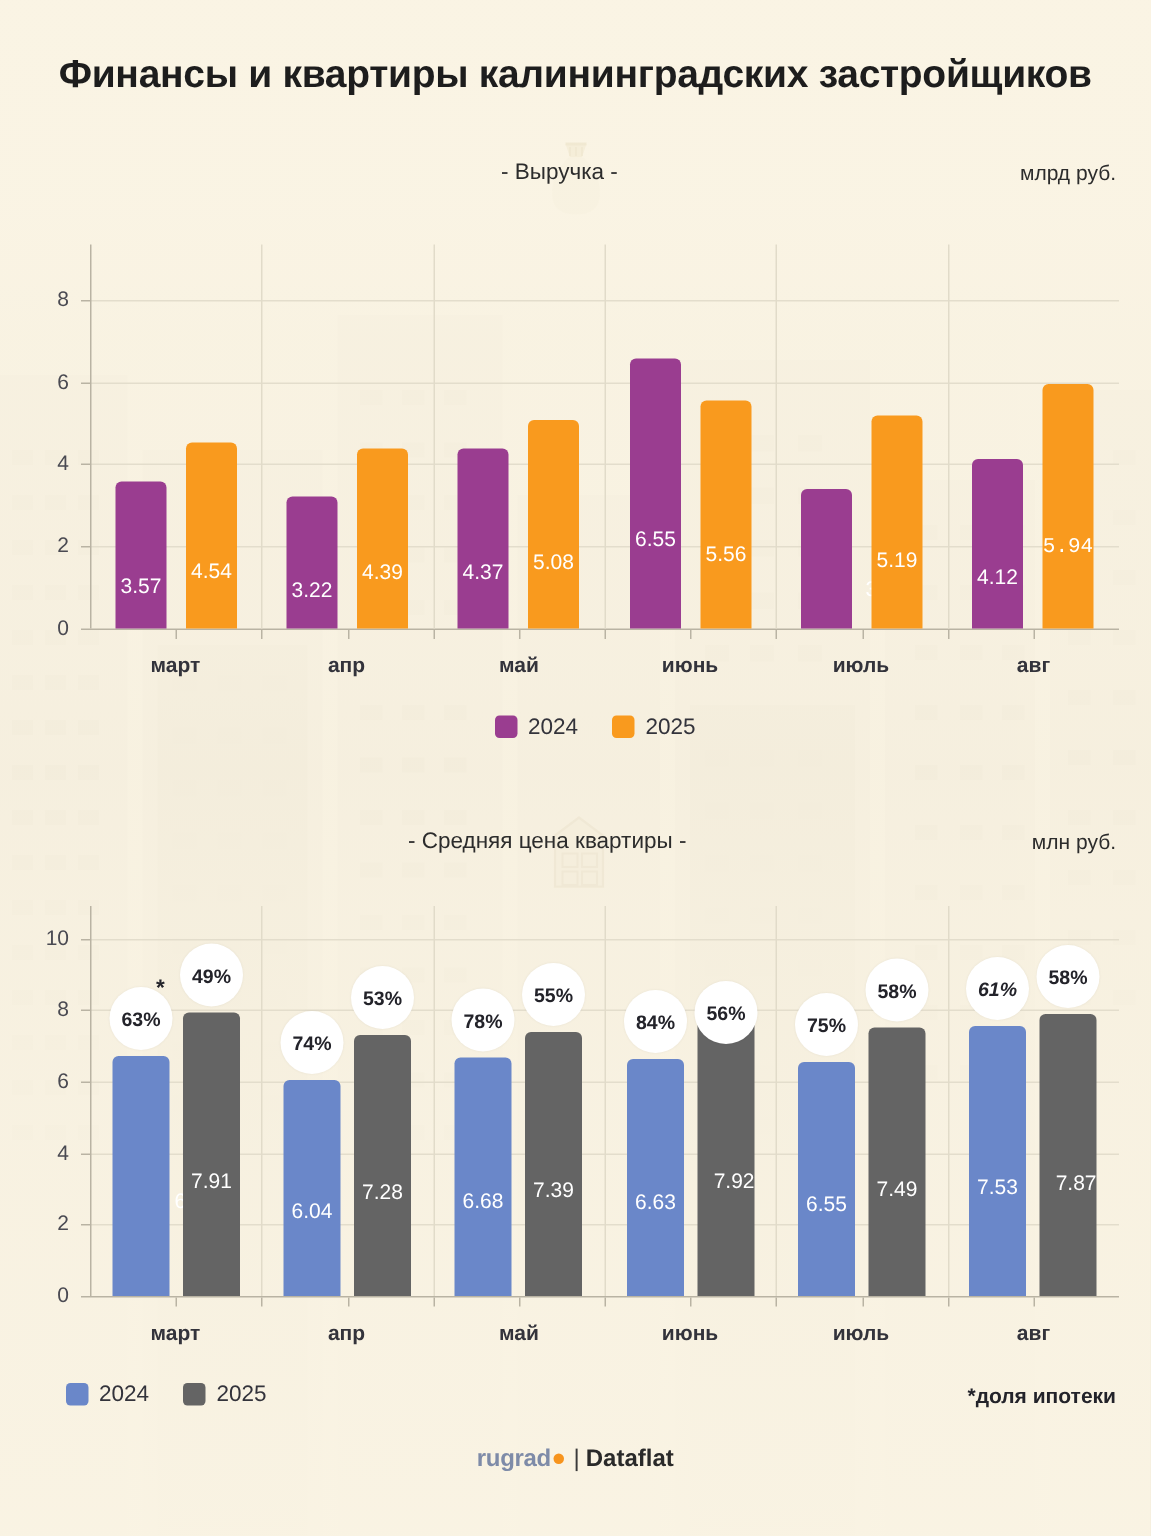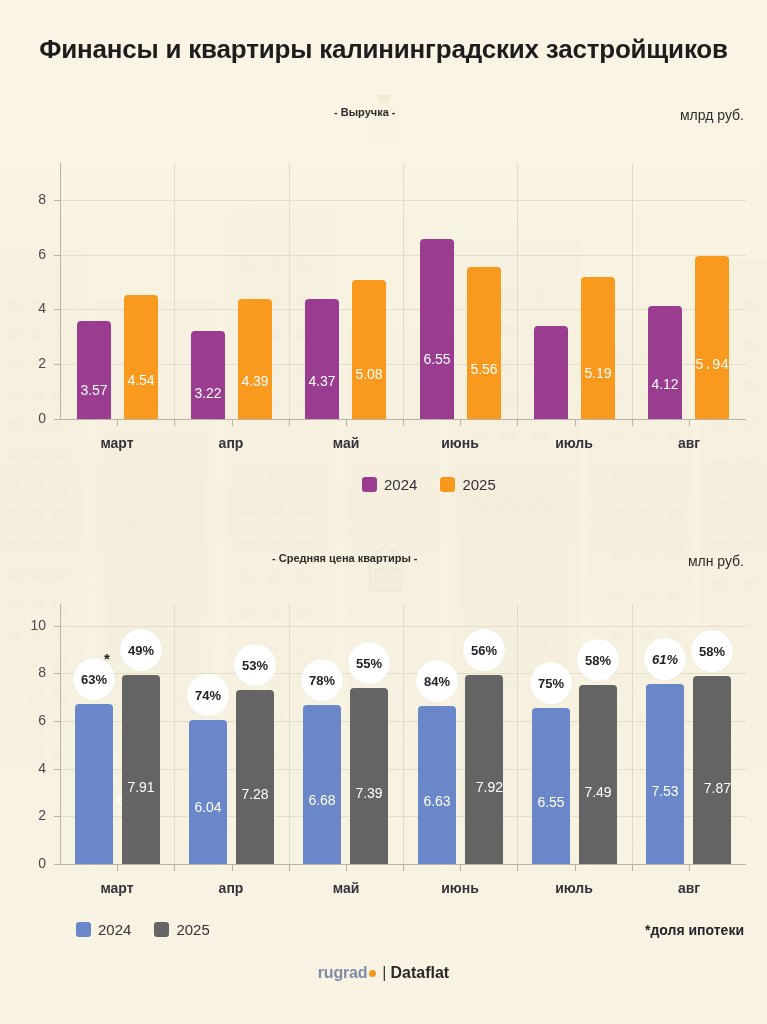--- a/index.html
+++ b/index.html
@@ -59,24 +59,23 @@
 
   
   .section-head {
     position: absolute;
     width: 767px;
     height: 26px;
   }
   .section-head .caption {
     position: absolute;
     top: 0;
-    font-size: 11px;
+    font-size: 15px;
     color: #2c2c2c;
     white-space: nowrap;
-    font-weight: bold;
   }
   .section-head .units {
     position: absolute;
     right: 23px; top: 1px;
     font-size: 14px;
     color: #2c2c2c;
   }
 
   
   .emblem { position: absolute; opacity: 0.30; pointer-events: none; }
@@ -157,21 +156,21 @@
     box-shadow: 0 0 2px rgba(0,0,0,0.06);
   }
   .asterisk {
     position: absolute;
     font-size: 15px;
     font-weight: bold;
     color: #23232a;
   }
 
   
-  .legend { position: absolute; display: flex; align-items: center; gap: 9px; margin-left: 32px; }
+  .legend { position: absolute; display: flex; align-items: center; gap: 9px; }
   .legend .entry { display: flex; align-items: center; gap: 7px; margin-right: 14px; }
   .legend .swatch { width: 15px; height: 15px; border-radius: 3px; }
   .legend .lbl { font-size: 15px; color: #33333b; }
 
   .footnote {
     position: absolute;
     right: 23px;
     font-size: 14px;
     font-weight: bold;
     color: #23232a;
@@ -598,21 +597,21 @@
       <div class="badge" style="left: 348px; top: 642px;">55%</div>
       <div class="xlabel" style="left: 289px; width: 114px; top: 880px;">май</div>
       <div class="sep" style="left: 403px; top: 604px; height: 260px;"></div>
       <div class="tick" style="left: 403px; top: 865px;"></div>
       <div class="tick" style="left: 460px; top: 865px;"></div>
       <div class="bar" style="left: 418px; top: 706px; width: 38px; height: 158px; background: rgb(106, 135, 201);"></div>
       <div class="bar-value" style="left: 418px; width: 38px; top: 793px;">6.63</div>
       <div class="badge" style="left: 416px; top: 660px;">84%</div>
       <div class="bar" style="left: 465px; top: 675px; width: 38px; height: 189px; background: rgb(100, 100, 100);"></div>
       <div class="bar-value" style="left: 465px; width: 38px; top: 779px; text-align: right;">7.92</div>
-      <div class="badge" style="left: 463px; top: 629px;">56%</div>
+      <div class="badge" style="left: 463px; top: 654px;">56%</div>
       <div class="xlabel" style="left: 403px; width: 114px; top: 880px;">июнь</div>
       <div class="sep" style="left: 517px; top: 604px; height: 260px;"></div>
       <div class="tick" style="left: 517px; top: 865px;"></div>
       <div class="tick" style="left: 575px; top: 865px;"></div>
       <div class="bar" style="left: 532px; top: 708px; width: 38px; height: 156px; background: rgb(106, 135, 201);"></div>
       <div class="bar-value" style="left: 532px; width: 38px; top: 794px;">6.55</div>
       <div class="badge" style="left: 530px; top: 662px;">75%</div>
       <div class="bar" style="left: 579px; top: 685px; width: 38px; height: 179px; background: rgb(100, 100, 100);"></div>
       <div class="bar-value" style="left: 579px; width: 38px; top: 784px;">7.49</div>
       <div class="badge" style="left: 577px; top: 639px;">58%</div>

